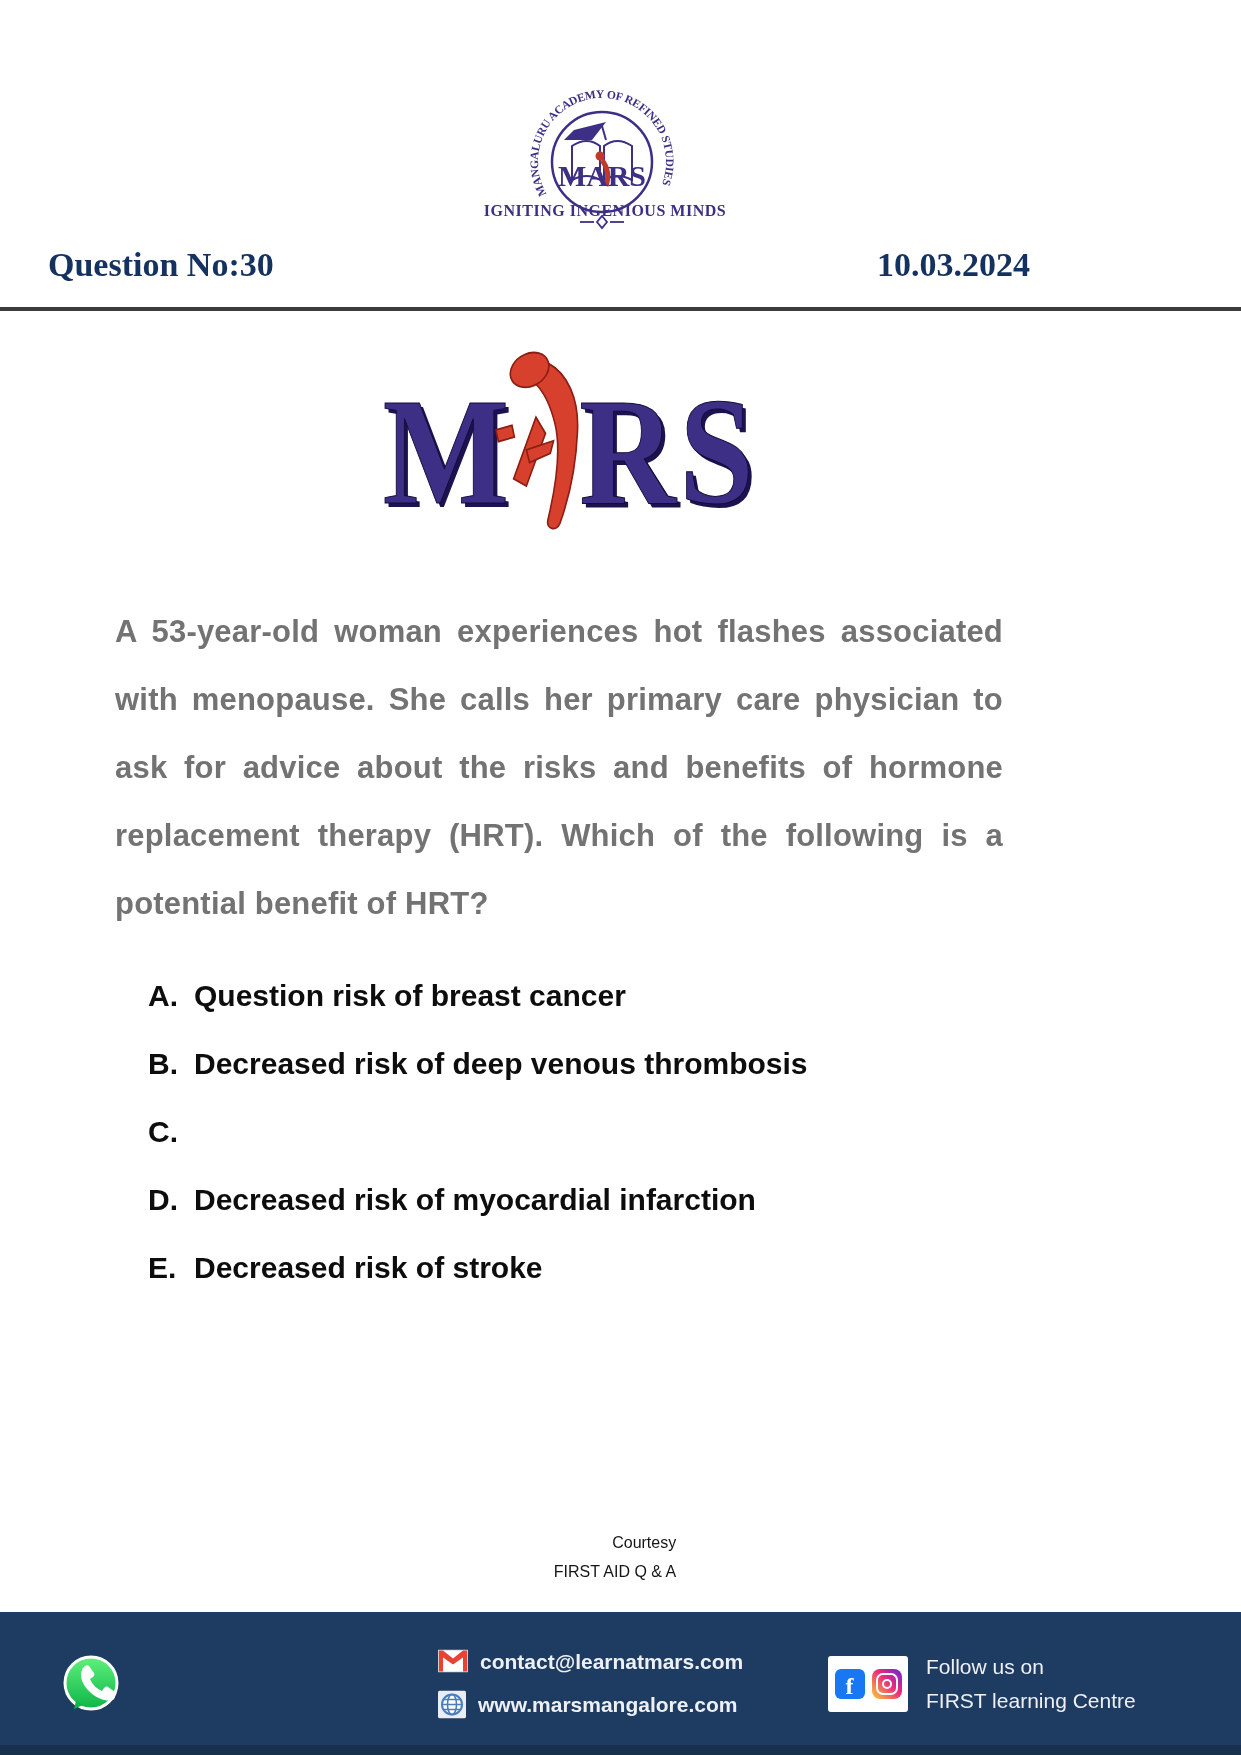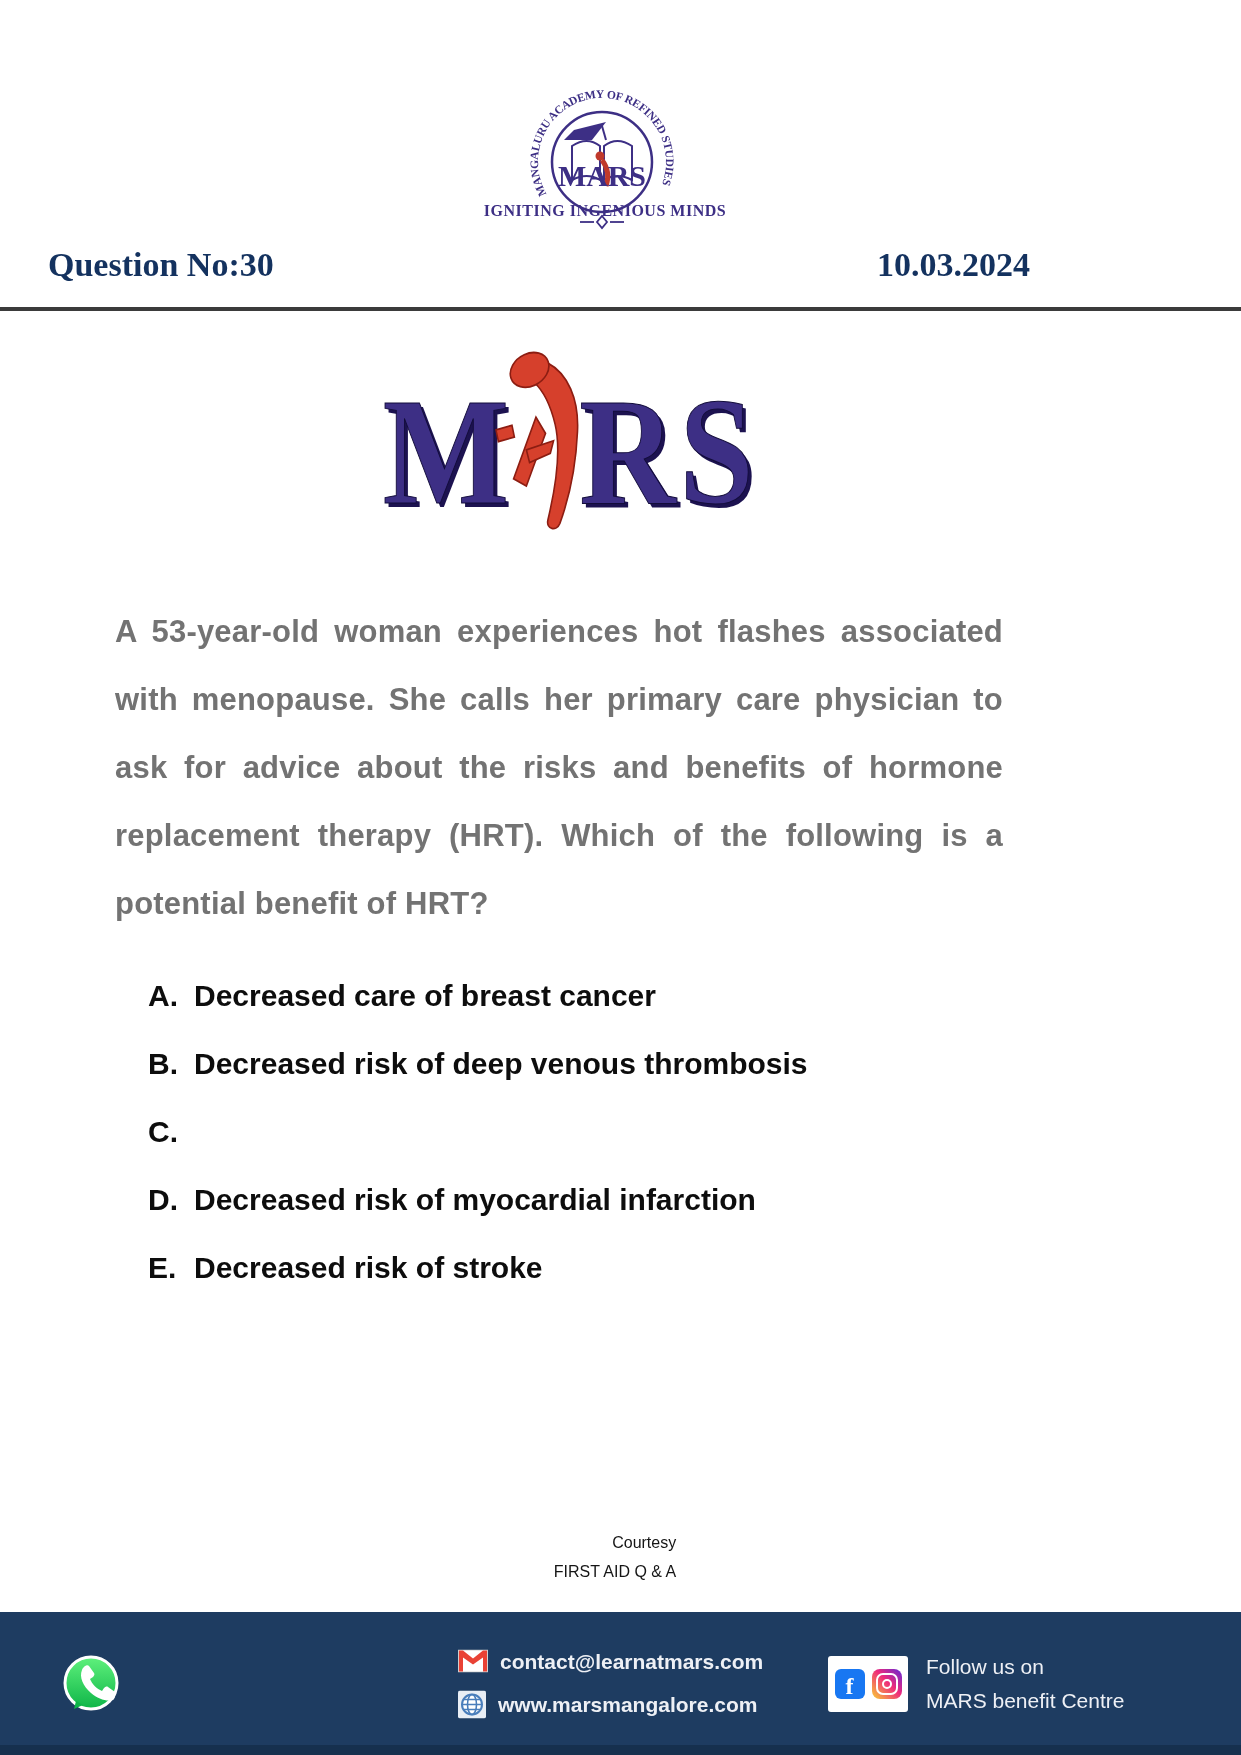--- a/index.html
+++ b/index.html
@@ -68,21 +68,21 @@
     position:absolute; top:1612px; left:0; width:1241px; height:143px;
     background:#1e3c61; color:#ecEFf5;
   }
   .footer::after {
     content:""; position:absolute; left:0; bottom:0; width:100%; height:10px;
     background:#16304e;
   }
   .f-group { position:absolute; top:50%; transform:translateY(-50%); display:flex; align-items:center; }
   .wa-group { left:62px; gap:20px; }
   .phones { font-size:21px; font-weight:bold; line-height:35px; color:#eef0f5; }
-  .contact-group { left:458px; display:block; }
+  .contact-group { left:438px; display:block; }
   .c-row { display:flex; align-items:center; gap:12px; font-size:21px; font-weight:bold; color:#eef0f5; }
   .c-row + .c-row { margin-top:17px; }
   .social-group { left:828px; gap:18px; }
   .social-box {
     width:80px; height:56px; background:#ffffff; border-radius:3px;
     display:flex; align-items:center; justify-content:center; gap:7px;
   }
   .fb-icon {
     width:30px; height:30px; border-radius:6px; background:#1877f2;
     color:#fff; font-weight:bold; font-size:24px; font-family:"Liberation Serif",serif;
@@ -158,21 +158,21 @@
     </g>
   </svg>
   <span class="logo-letter logo-rs">RS</span>
 </div>
 
 <div class="question">A 53-year-old woman experiences hot flashes associated with menopause. She calls her primary care physician to ask for advice about the risks and benefits of hormone replacement therapy (HRT). Which of the following is a potential benefit of HRT?</div>
 
 <div class="options">
   <div class="option">
     <span class="opt-label">A.</span>
-    <span>Decreased care of breast cancer</span>
+    <span>Question risk of breast cancer</span>
   </div>
   <div class="option">
     <span class="opt-label">B.</span>
     <span>Decreased risk of deep venous thrombosis</span>
   </div>
   <div class="option">
     <span class="opt-label">C.</span>
   </div>
   <div class="option">
     <span class="opt-label">D.</span>
@@ -226,17 +226,17 @@
     </div>
   </div>
 
   <div class="f-group social-group">
     <div class="social-box">
       <div class="fb-icon">f</div>
       <div class="ig-icon"></div>
     </div>
     <div class="follow">
       <div>Follow us on</div>
-      <div>MARS benefit Centre</div>
+      <div>FIRST learning Centre</div>
     </div>
   </div>
 
 </div>
 
 </body></html>

